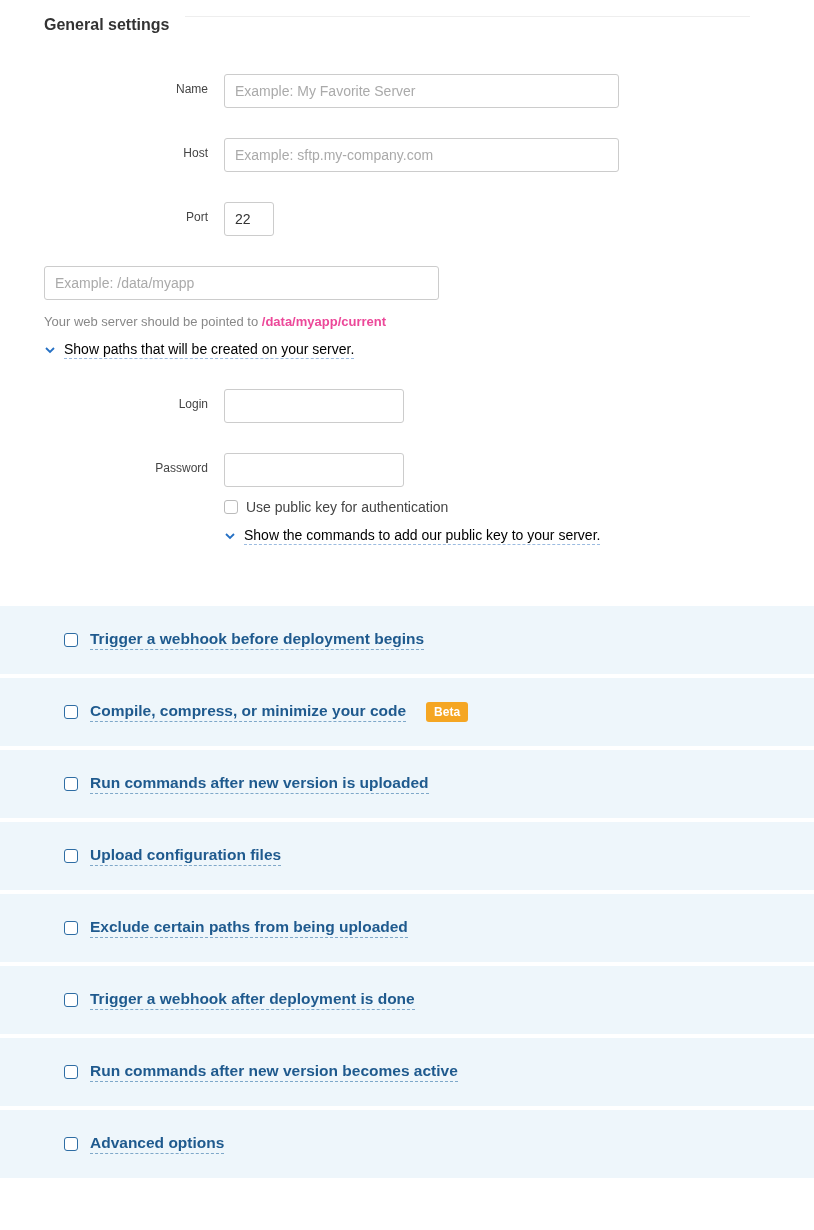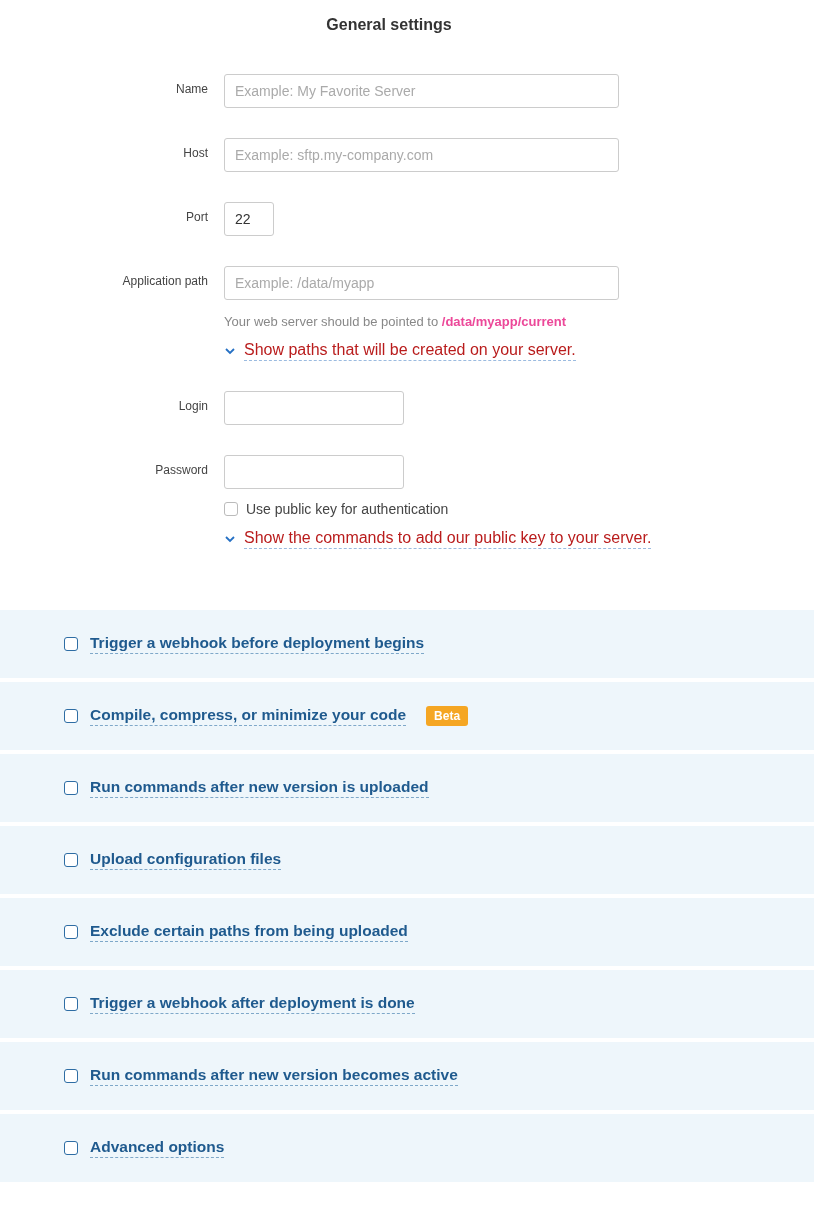--- a/index.html
+++ b/index.html
@@ -7,23 +7,22 @@
     margin: 0;
     padding: 0;
     font-family: "Helvetica Neue", Helvetica, Arial, sans-serif;
     font-size: 14px;
     color: #333;
     background: #fff;
     width: 814px;
   }
   .section-header {
     display: flex;
-    align-items: center;
+    align-items: flex-start;
     padding: 16px 64px 10px 44px;
-    flex-direction: column;
   }
   .section-header h2 {
     margin: 0;
     font-size: 16px;
     font-weight: 700;
     color: #333;
     padding-right: 16px;
   }
   .section-header .divider {
     flex: 1;
@@ -66,22 +65,22 @@
     color: #888;
   }
   .helper strong { color: #ec4899; font-weight: 700; }
   .toggle-line, .checkbox-line {
     display: flex;
     align-items: center;
     margin-top: 12px;
     gap: 8px;
   }
   .expand-link, .dashed-link {
-    color: #b91c1c;
-    font-size: 16px;
+    color: #000000;
+    font-size: 14px;
     border-bottom: 1px dashed #9bbbe0;
     cursor: pointer;
     padding-bottom: 1px;
   }
   .chevron-icon {
     width: 12px;
     height: 12px;
     display: inline-flex;
     align-items: center;
     justify-content: center;
@@ -163,21 +162,20 @@
   </div>
 
   <div class="form-row">
     <div class="form-label">Port</div>
     <div class="form-control-col">
       <input type="text" class="text-input w-small" value="22" style="">
     </div>
   </div>
 
   <div class="form-row">
-    <div class="form-label">Application path</div>
     <div class="form-control-col">
       <input type="text" class="text-input w-wide" placeholder="Example: /data/myapp" style="">
       <div class="helper">
         <span>Your web server should be pointed to </span><strong>/data/myapp/current</strong>
       </div>
       <div class="toggle-line">
         <span class="chevron-icon">
           <svg width="10" height="10" viewBox="0 0 10 10">
               <path d="M1 3 L5 7 L9 3" fill="none" stroke="#2570c4" stroke-width="1.8"></path>
             </svg>

